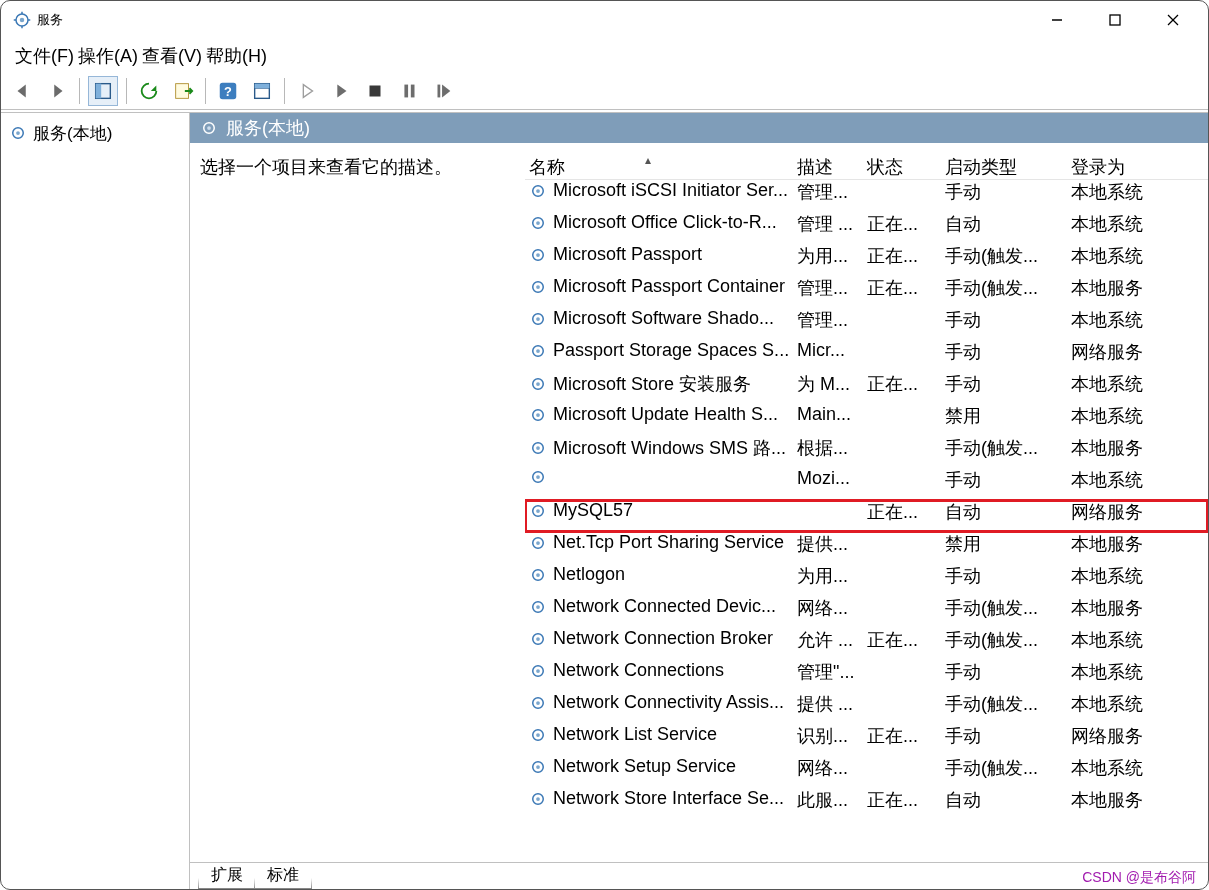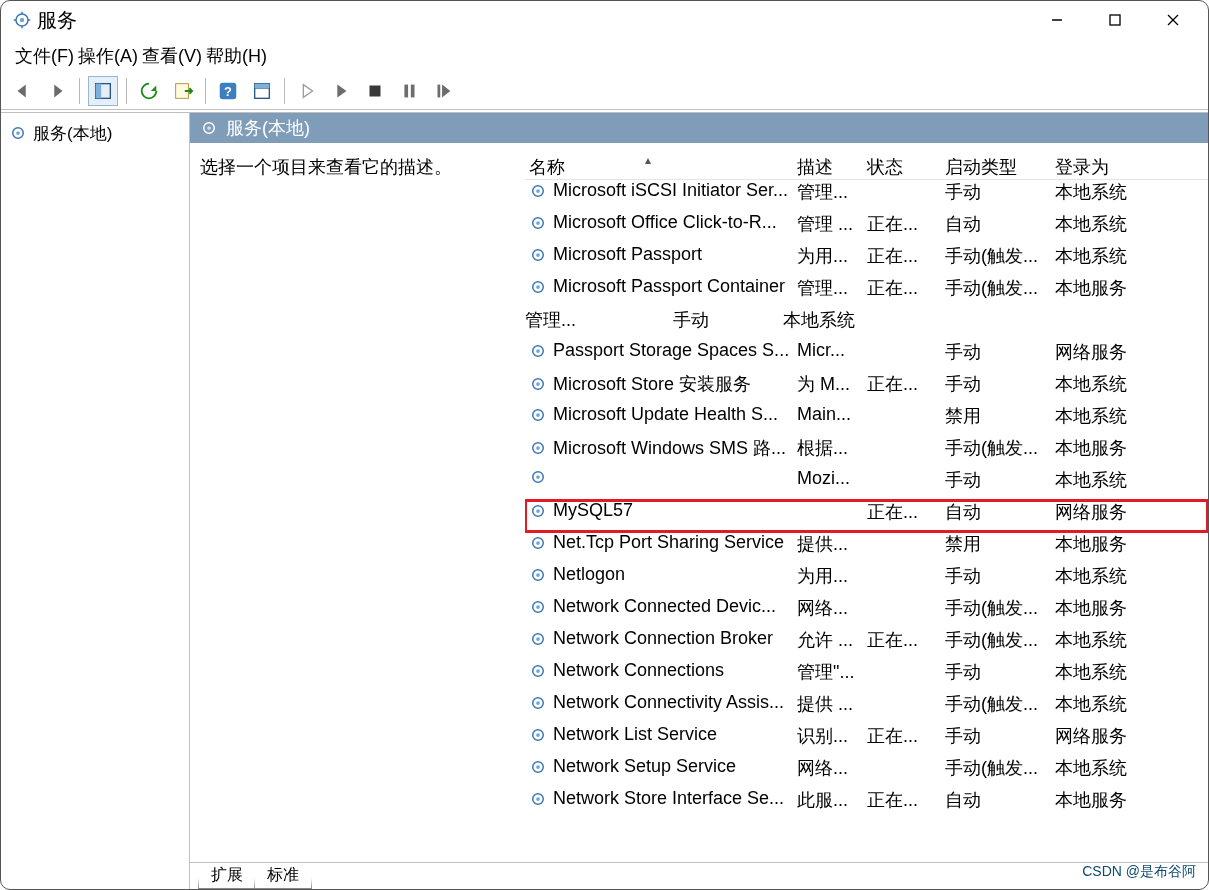--- a/index.html
+++ b/index.html
@@ -1,19 +1,19 @@
 <!DOCTYPE html>
 <html><head>
 <meta charset="utf-8">
 <style>
   html,body{margin:0;padding:0;height:100%;font-family:'Microsoft YaHei','Segoe UI',sans-serif;font-size:17px;color:#000;background:#fff;}
   .window{width:1209px;height:890px;border:1px solid #555;border-radius:10px;box-sizing:border-box;display:flex;flex-direction:column;background:#fff;position:relative;overflow:hidden;}
   .titlebar{height:38px;display:flex;align-items:center;padding:0 6px;}
   .titlebar .t-icon{width:18px;height:18px;margin:0 6px 0 6px;}
-  .titlebar .t-label{font-size:20px;}
+  .titlebar .t-label{font-size:13px;}
   .win-controls{margin-left:auto;display:flex;}
   .win-btn{width:58px;height:36px;display:flex;align-items:center;justify-content:center;font-size:20px;font-family:'Segoe MDL2 Assets',Arial,sans-serif;cursor:default;}
   .menubar{height:34px;display:flex;align-items:center;gap:4px;padding:0 14px;font-size:18px;}
   .menubar span{cursor:default;}
   .toolbar{height:36px;display:flex;align-items:center;gap:6px;padding:0 8px;border-bottom:1px solid #c0c0c0;margin-bottom:2px;}
   .tb-sep{width:1px;height:26px;background:#b8b8b8;margin:0 2px;}
   .tb-btn{width:28px;height:28px;display:flex;align-items:center;justify-content:center;}
   .tb-btn svg{width:22px;height:22px;}
   .body-area{flex:1;display:flex;border-top:1px solid #c0c0c0;min-height:0;}
   .left-panel{width:189px;border-right:1px solid #c0c0c0;box-sizing:border-box;padding:6px 4px;}
@@ -24,32 +24,32 @@
   .rp-header .gear-w{width:18px;height:18px;}
   .rp-body{flex:1;display:flex;min-height:0;padding-top:6px;}
   .desc-col{width:315px;padding:6px 10px;font-size:18px;}
   .list-col{flex:1;display:flex;flex-direction:column;min-height:0;position:relative;}
   .list-header{display:flex;font-size:18px;height:30px;align-items:flex-end;border-bottom:1px solid #e5e5e5;}
   .col{box-sizing:border-box;padding-right:6px;position:relative;}
   .c-name{width:272px;padding-left:4px;display:flex;align-items:center;gap:4px;}
   .c-desc{width:70px;}
   .c-status{width:78px;}
   .c-startup{width:110px;}
-  .c-logon{width:100px;}
+  .c-logon{width:100px;margin-left:16px;}
   .sort-arrow{position:absolute;top:-2px;left:120px;font-size:12px;color:#555;}
   .rows{flex:1;overflow:hidden;}
   .row{display:flex;align-items:flex-start;height:32px;font-size:18px;}
   .row .c-name{display:flex;align-items:center;gap:6px;overflow:hidden;white-space:nowrap;text-overflow:ellipsis;}
   .row .txt{overflow:hidden;white-space:nowrap;text-overflow:ellipsis;}
   .row.highlighted{outline:3px solid #e01b24;outline-offset:-2px;}
   .gear-svg{flex-shrink:0;}
   .scrollbar{position:absolute;right:-18px;top:0;bottom:0;width:18px;background:#f0f0f0;}
   .sheet-tabs{height:26px;display:flex;align-items:flex-start;border-top:1px solid #c0c0c0;padding-left:8px;}
   .sheet-tab{padding:2px 12px;font-size:16px;border:1px solid #888;border-top:none;clip-path:polygon(4% 0,96% 0,100% 100%,0 100%);background:#fff;margin-right:-2px;}
-  .watermark{position:absolute;right:12px;bottom:8px;font-size:14px;color:#0c4a6e;}
+  .watermark{position:absolute;right:12px;bottom:2px;font-size:14px;color:#a21caf;}
 </style>
 </head>
 <body>
 
 <div class="window">
 
   <div class="titlebar">
     <span class="t-icon">
       <svg viewBox="0 0 24 24">
           <circle cx="12" cy="12" r="8" fill="none" stroke="#3b78b5" stroke-width="2"></circle>
@@ -248,20 +248,27 @@
                     <circle cx="12" cy="12" r="2.5" fill="#7aa6cd"></circle>
                   </svg>
                   <span class="txt">Microsoft Passport Container</span>
                 </div>
                 <div class="col c-desc txt">管理...</div>
                 <div class="col c-status txt">正在...</div>
                 <div class="col c-startup txt">手动(触发...</div>
                 <div class="col c-logon txt">本地服务</div>
               </div>
               <div class="row">
+                <div class="col c-name">
+                  <svg class="gear-svg" width="18" height="18" viewBox="0 0 24 24">
+                    <circle cx="12" cy="12" r="7" fill="none" stroke="#3b78b5" stroke-width="2"></circle>
+                    <circle cx="12" cy="12" r="2.5" fill="#7aa6cd"></circle>
+                  </svg>
+                  <span class="txt">Microsoft Software Shado...</span>
+                </div>
                 <div class="col c-desc txt">管理...</div>
                 <div class="col c-status txt"></div>
                 <div class="col c-startup txt">手动</div>
                 <div class="col c-logon txt">本地系统</div>
               </div>
               <div class="row">
                 <div class="col c-name">
                   <svg class="gear-svg" width="18" height="18" viewBox="0 0 24 24">
                     <circle cx="12" cy="12" r="7" fill="none" stroke="#3b78b5" stroke-width="2"></circle>
                     <circle cx="12" cy="12" r="2.5" fill="#7aa6cd"></circle>

